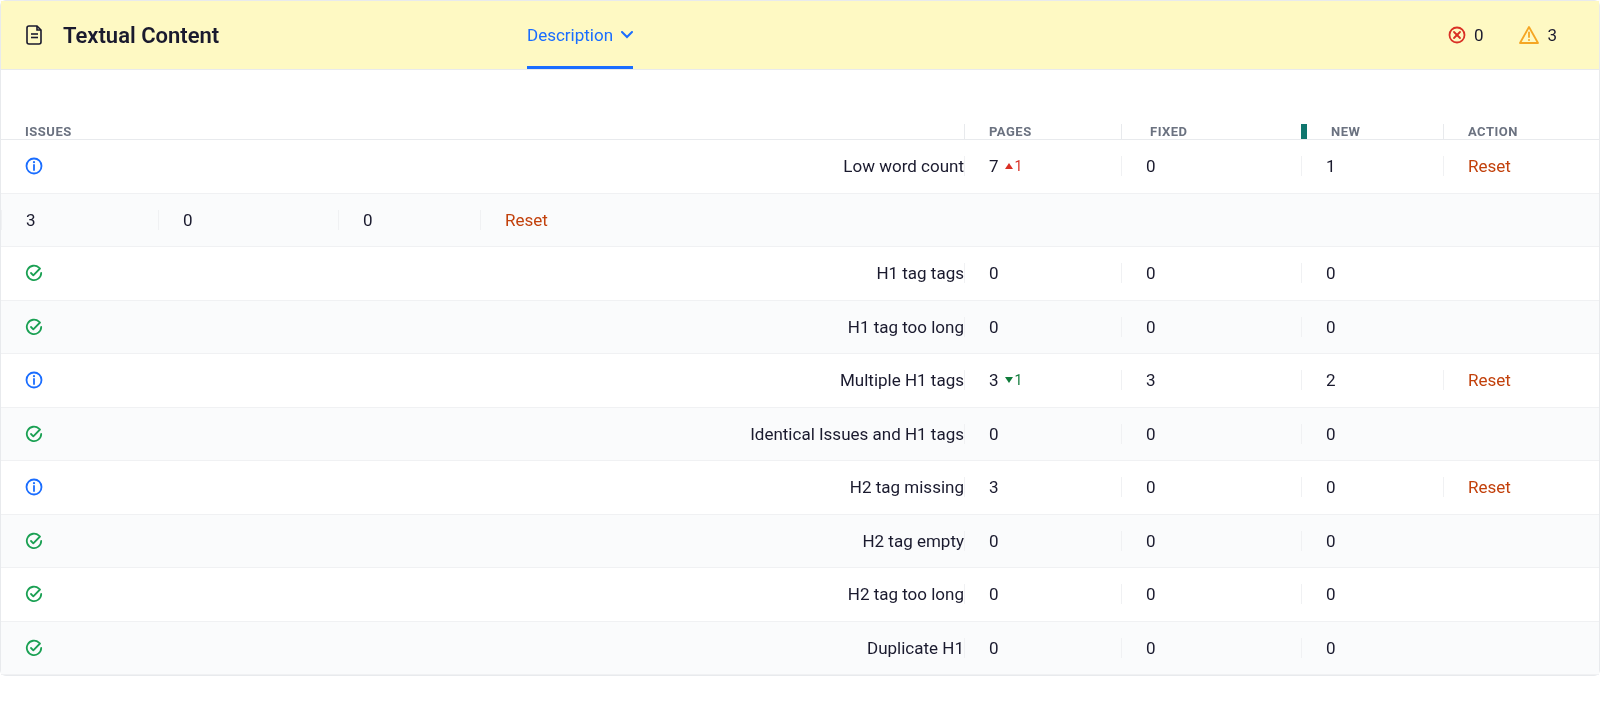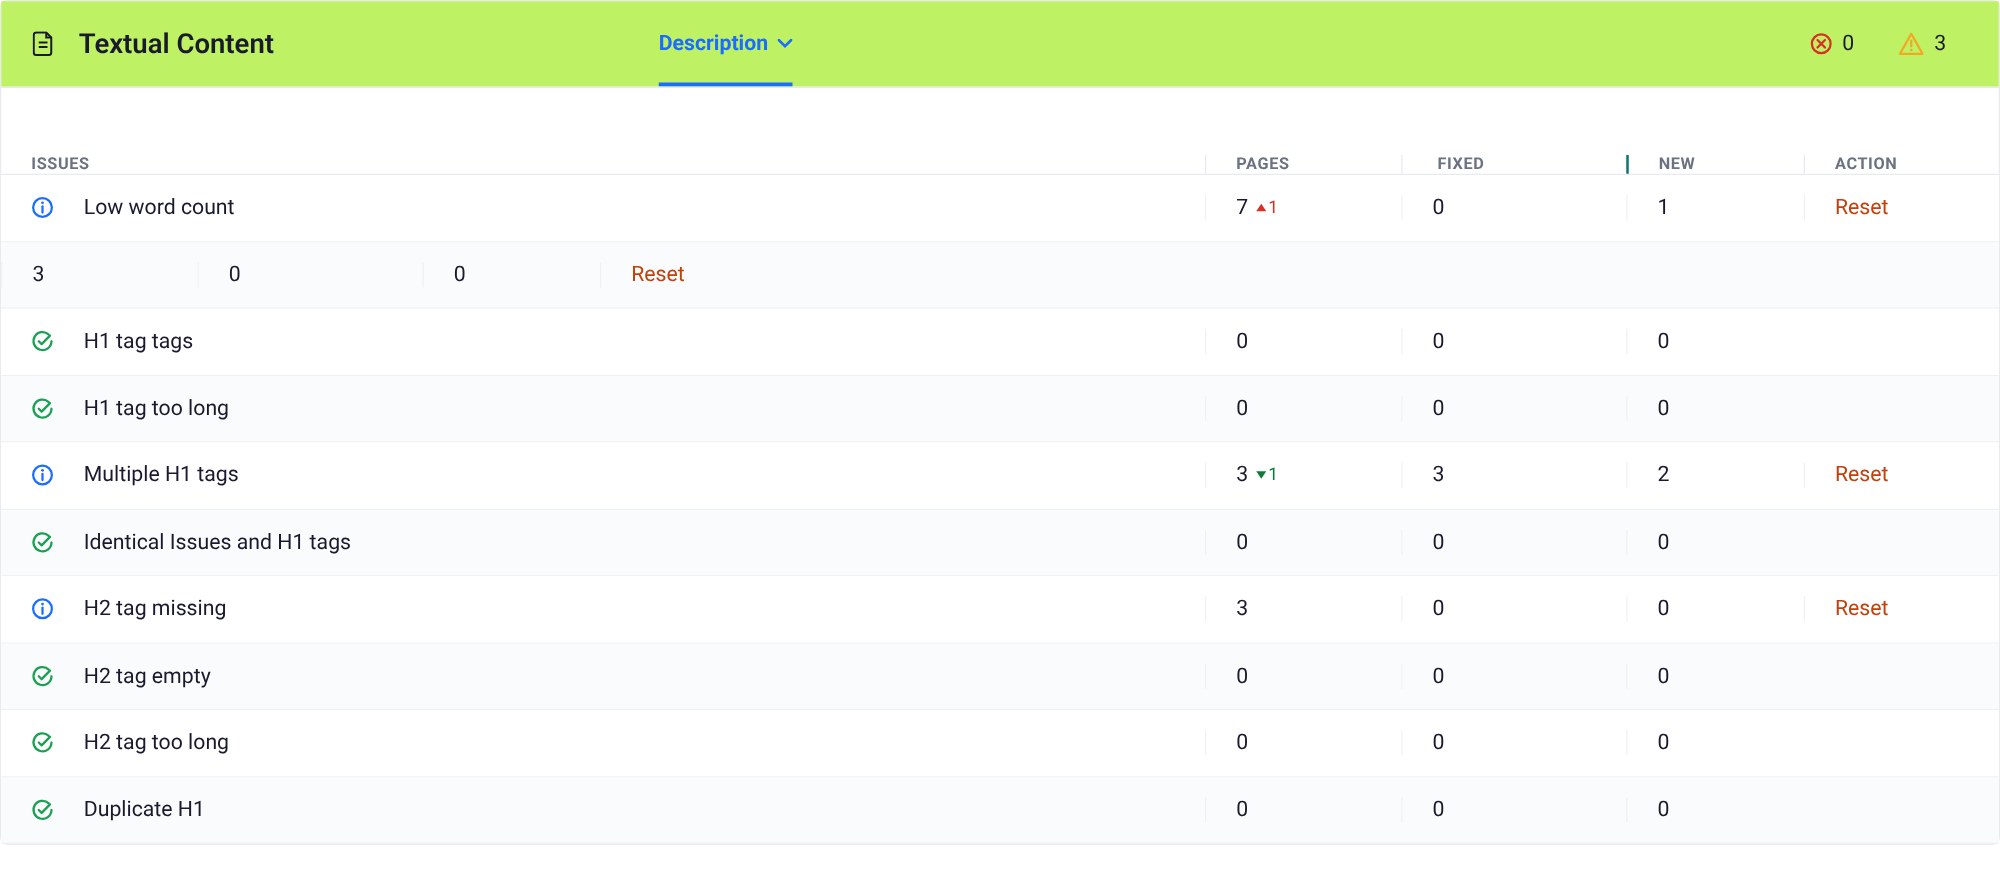--- a/index.html
+++ b/index.html
@@ -12,21 +12,21 @@
   .panel {
     border: 1px solid #e8eaed;
     border-radius: 6px;
     margin: 0;
     background: #fff;
   }
   .header {
     display: flex;
     align-items: center;
     padding: 14px 24px 14px 24px;
-    background: #bef264;
+    background: #fef9c3;
     border-bottom: 1px solid #e8eaed;
     position: relative;
     height: 69px;
   }
   .header-left {
     display: flex;
     align-items: center;
     gap: 18px;
   }
   .header-title {
@@ -48,21 +48,21 @@
     height: 100%;
     display: flex;
     align-items: center;
   }
   .tab {
     display: flex;
     align-items: center;
     gap: 8px;
     color: #1a6dff;
     font-size: 17px;
-    font-weight: 700;
+    font-weight: 400;
     cursor: pointer;
     height: 100%;
     border-bottom: 3px solid #1a6dff;
     padding-top: 3px;
   }
   .header-right {
     margin-left: auto;
     display: flex;
     align-items: center;
     gap: 36px;
@@ -82,37 +82,38 @@
     border-bottom: 1px solid #e8eaed;
     font-size: 13px;
     font-weight: 700;
     letter-spacing: 0.5px;
     color: #6b7280;
     text-transform: uppercase;
   }
   .col-issues { flex: 1; padding-left: 24px; }
   .col-pages  { width: 157px; border-left: 1px solid #e8eaed; padding-left: 24px; }
   .col-fixed  { width: 180px; border-left: 1px solid #e8eaed; padding-left: 28px; }
-  .col-new    { width: 142px; border-left: 2px solid #0f766e; padding-left: 24px; }
+  .col-new    { width: 142px; border-left: 6px solid #0f766e; padding-left: 24px; }
   .col-action { width: 156px; border-left: 1px solid #e8eaed; padding-left: 24px; }
   .row {
     display: flex;
     align-items: center;
     height: 53.5px;
     border-bottom: 1px solid #f0f1f3;
     font-size: 17px;
   }
   .row:nth-child(even) { background: #fafbfc; }
   .row:nth-child(odd)  { background: #ffffff; }
   .issue-cell {
     flex: 1;
     display: flex;
     align-items: center;
     padding-left: 24px;
     gap: 24px;
+    justify-content: space-between;
   }
   .issue-name { color: #1a1a2e; }
   .cell-pages  { width: 157px; border-left: 1px solid #f0f1f3; padding-left: 24px; display:flex; align-items:center; gap:6px; color:#1a1a2e; }
   .cell-fixed  { width: 180px; border-left: 1px solid #f0f1f3; padding-left: 24px; color:#1a1a2e; }
   .cell-new    { width: 142px; border-left: 1px solid #f0f1f3; padding-left: 24px; color:#1a1a2e; }
   .cell-action { width: 156px; border-left: 1px solid #f0f1f3; padding-left: 24px; }
   .link-blue { color:#c2410c; cursor:pointer; }
   .page-link { color:#1a1a2e; cursor:pointer; }
   .delta-up { color:#d93025; font-size:14px; display:flex; align-items:center; gap:2px;}
   .delta-down { color:#0f7b3a; font-size:14px; display:flex; align-items:center; gap:2px;}

